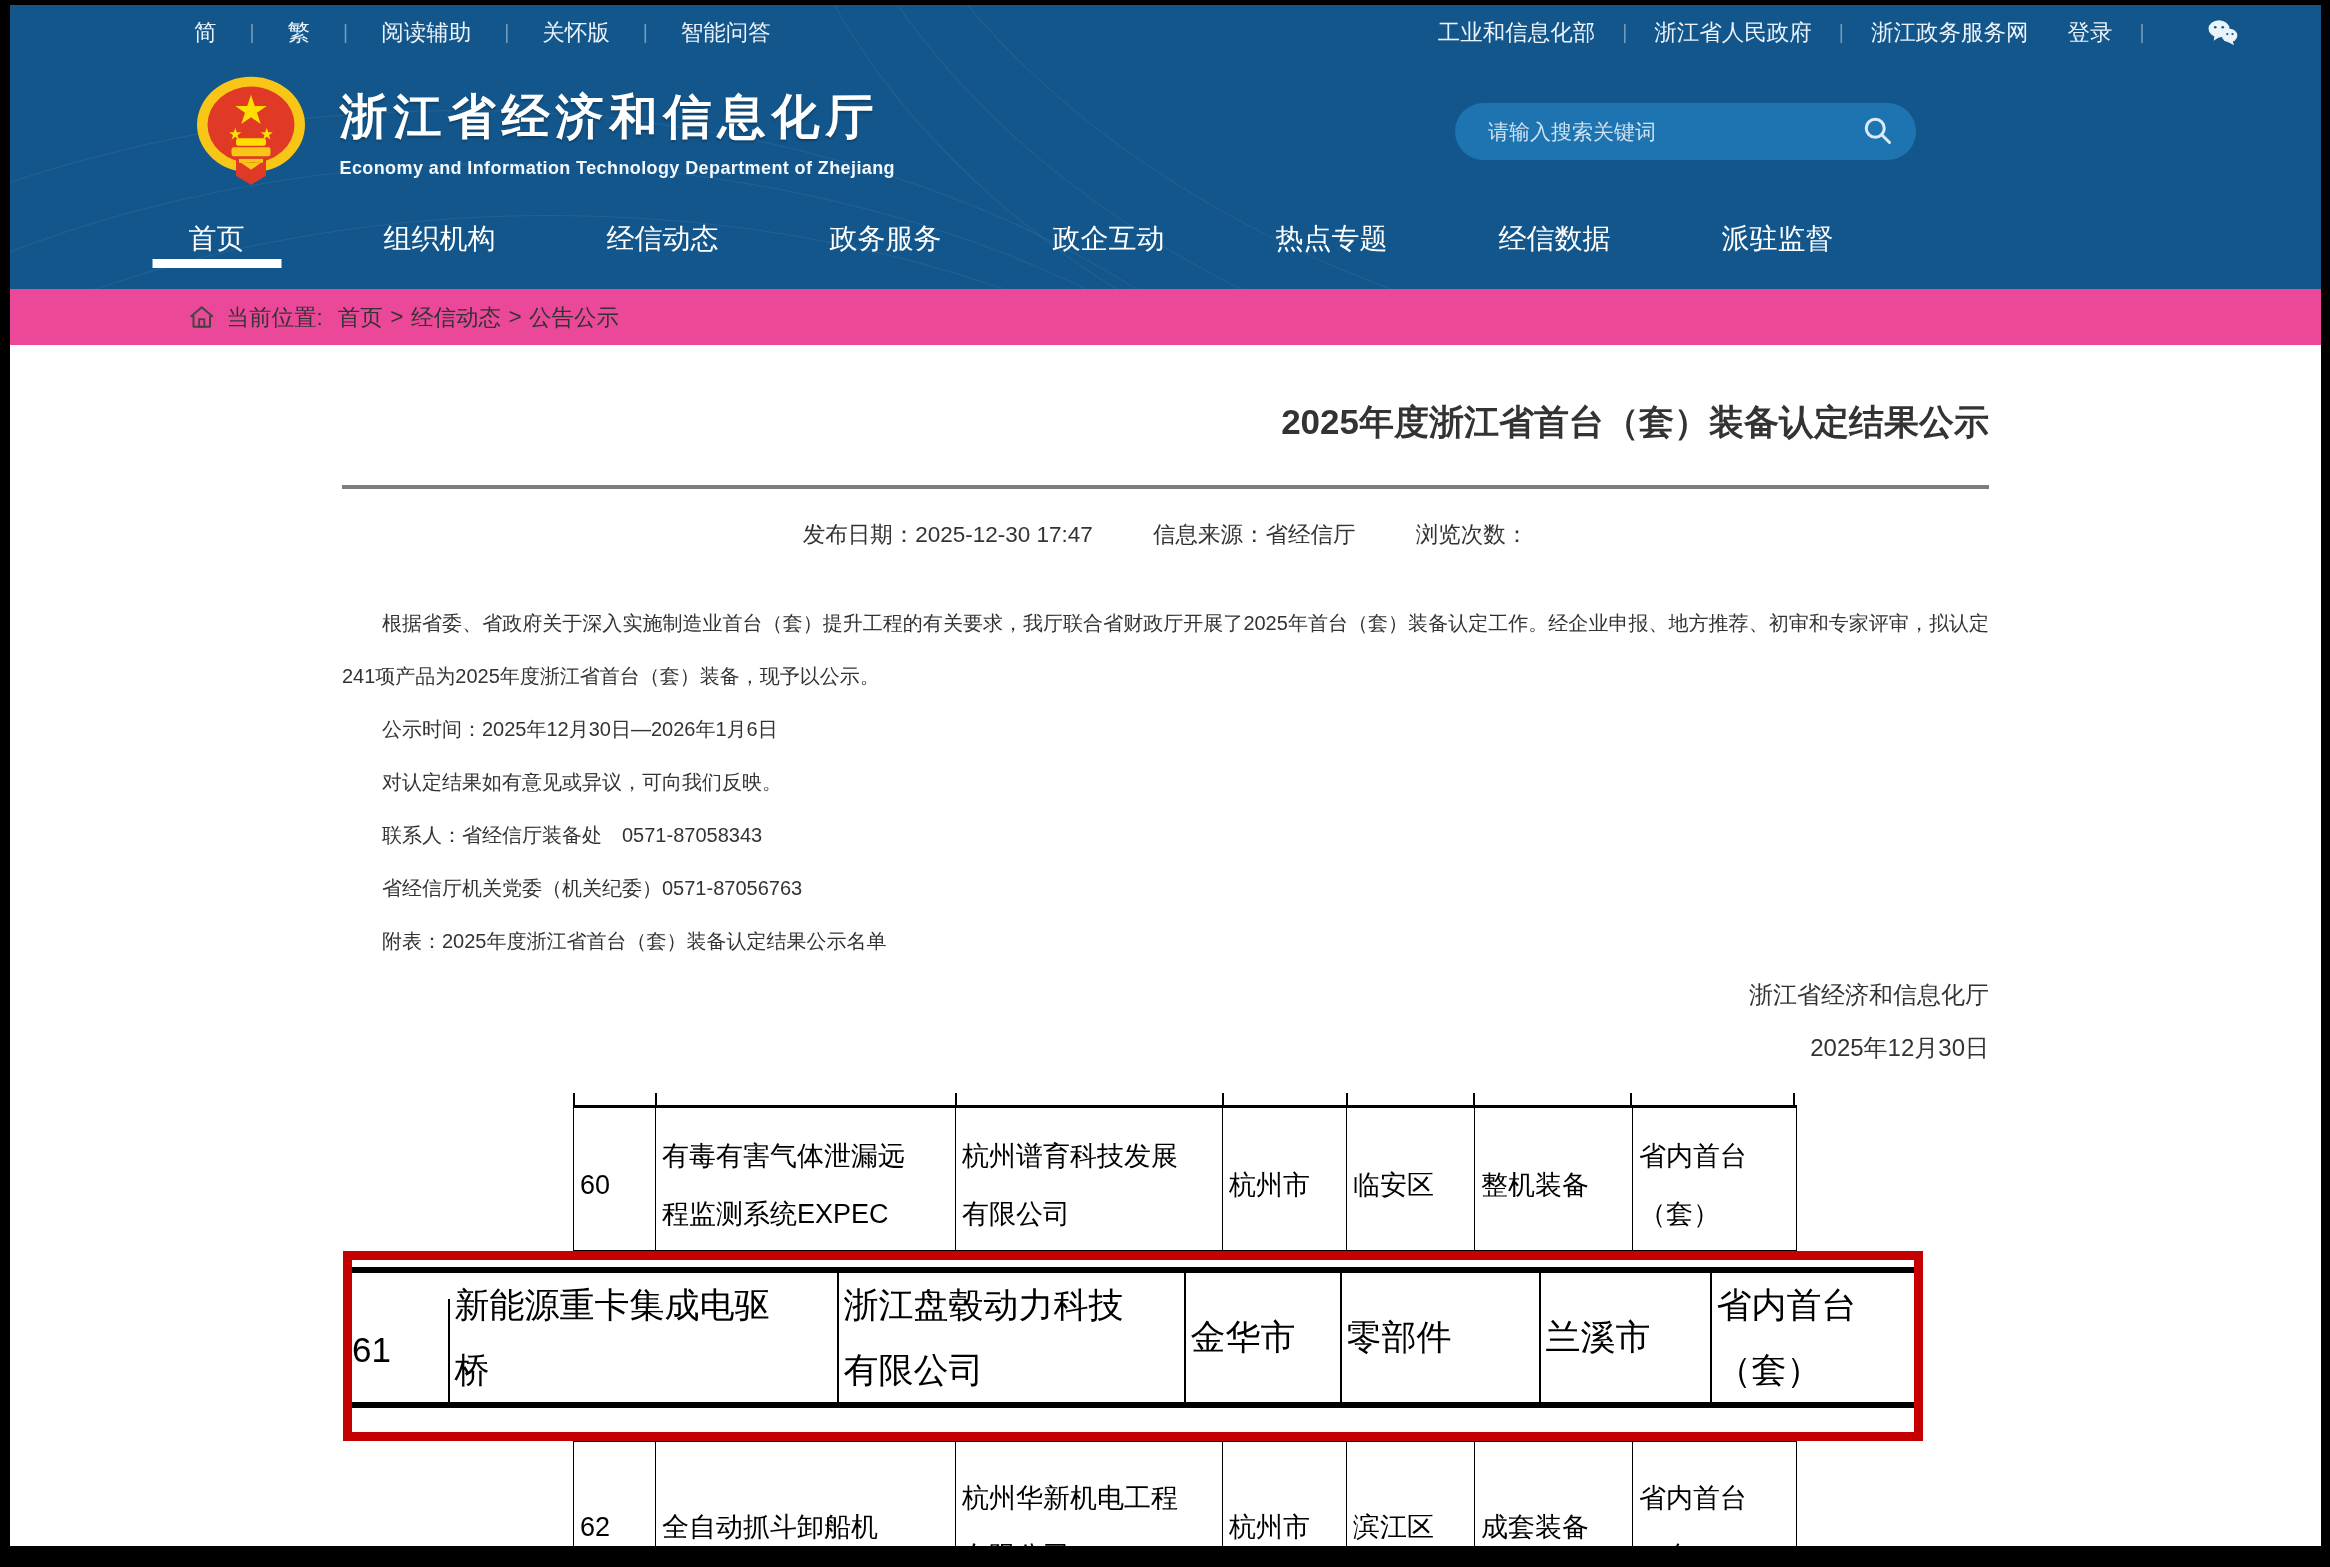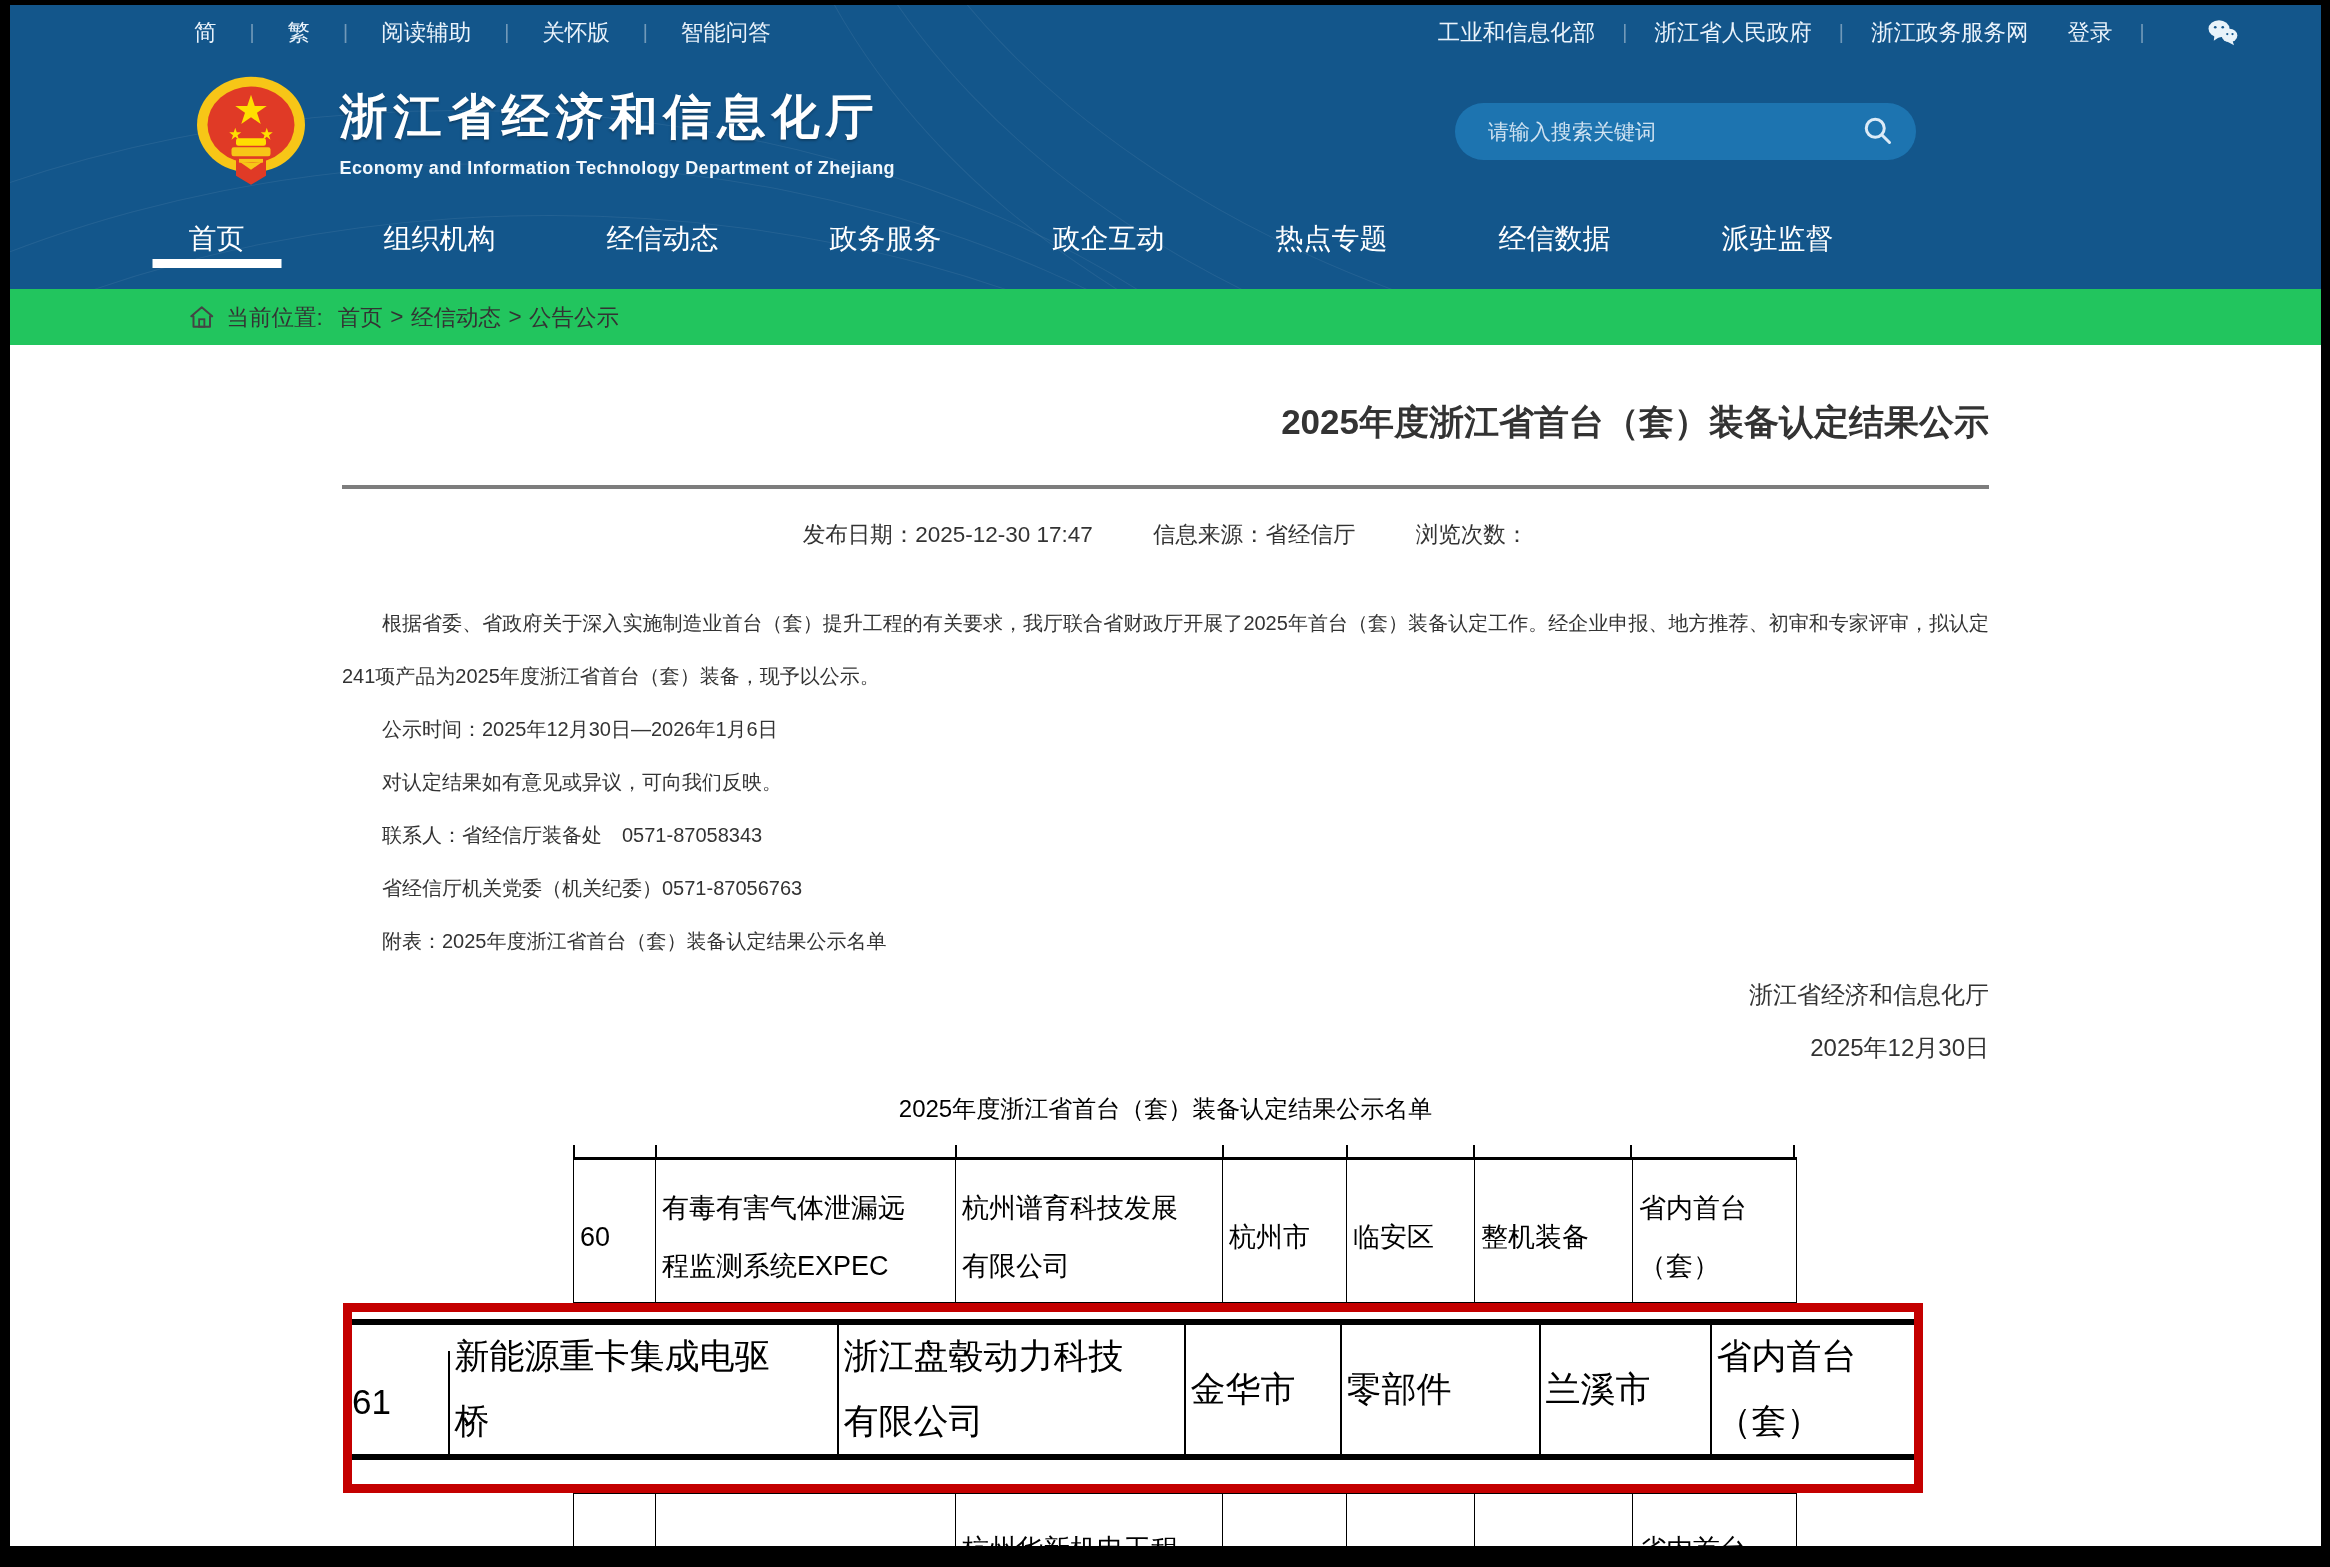--- a/index.html
+++ b/index.html
@@ -85,21 +85,21 @@
     text-align: center; font-size: 28px; color: #fff;
     position: relative; cursor: pointer;
   }
   .nav-item.active::after {
     content: ""; position: absolute; left: 50%; transform: translateX(-50%);
     bottom: 6px; width: 129px; height: 9px; background: #fff;
   }
 
   
   .breadcrumb-bar {
-    height: 56px; background: #22c55e;
+    height: 56px; background: #ec4899;
     display: flex; align-items: center;
     padding-left: 179px;
     font-size: 22.5px; color: #333;
   }
   .home-icon { margin-right: 12px; display: inline-flex; }
   .breadcrumb-bar a { color: #333; text-decoration: none; }
   .crumb-sep { margin: 0 7.5px; }
 
   
   .article { width: 1647px; margin: 0 auto; color: #333; }
@@ -285,21 +285,20 @@
       <p>联系人：省经信厅装备处　0571-87058343</p>
       <p>省经信厅机关党委（机关纪委）0571-87056763</p>
       <p>附表：2025年度浙江省首台（套）装备认定结果公示名单</p>
     </div>
 
     <div class="signature">
       <div>浙江省经济和信息化厅</div>
       <div>2025年12月30日</div>
     </div>
 
-    <div class="table-caption">2025年度浙江省首台（套）装备认定结果公示名单</div>
   </div>
 
   <div class="tick-row">
     <i style="left:0"></i>
       <i style="left:82px"></i>
       <i style="left:382px"></i>
       <i style="left:649px"></i>
     <i style="left:773px"></i>
       <i style="left:900px"></i>
       <i style="left:1057px"></i>

